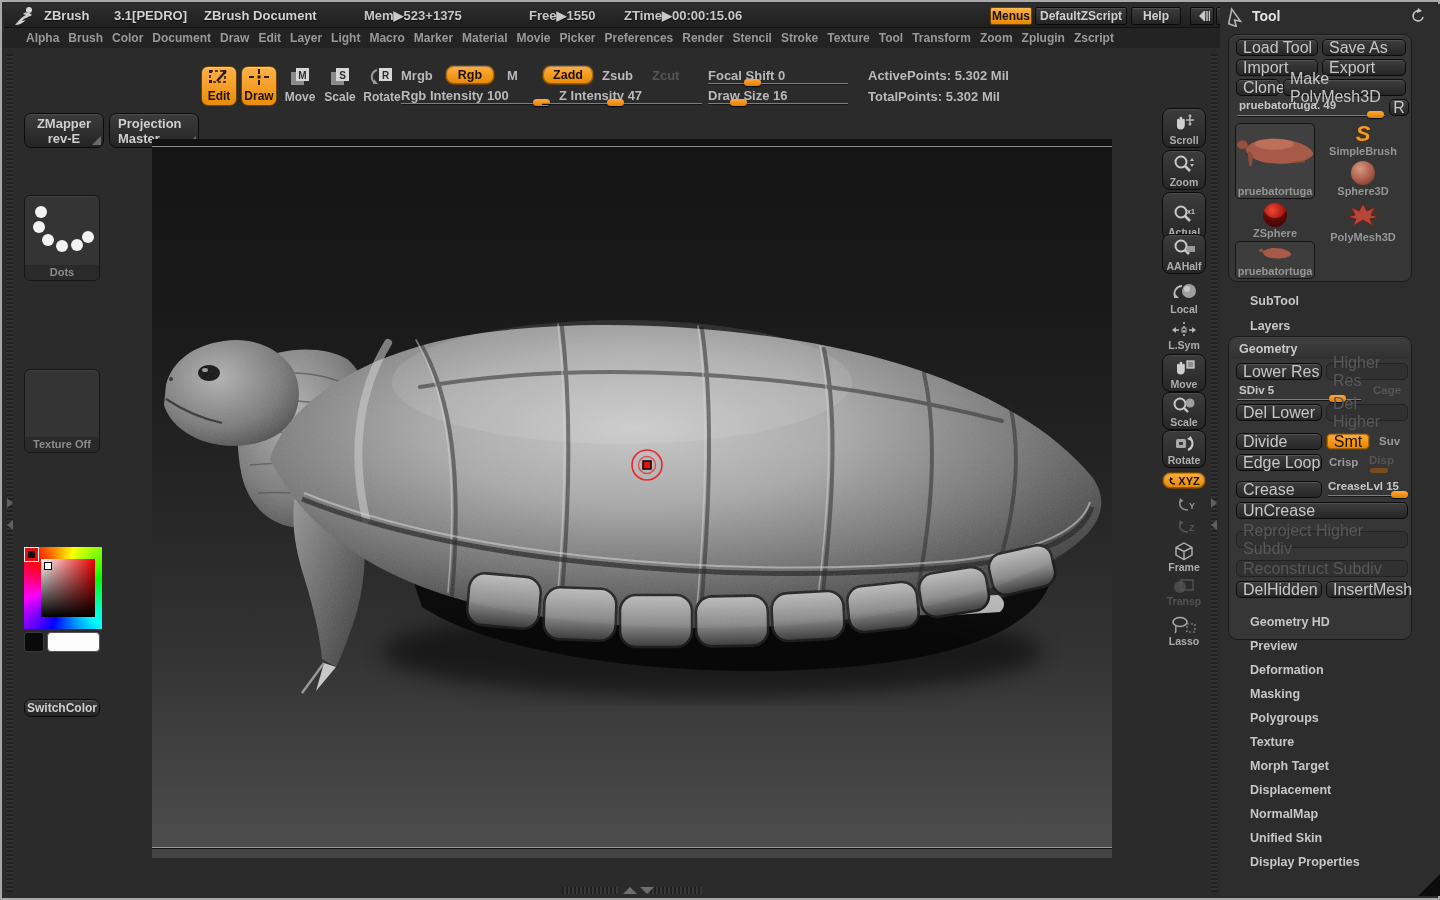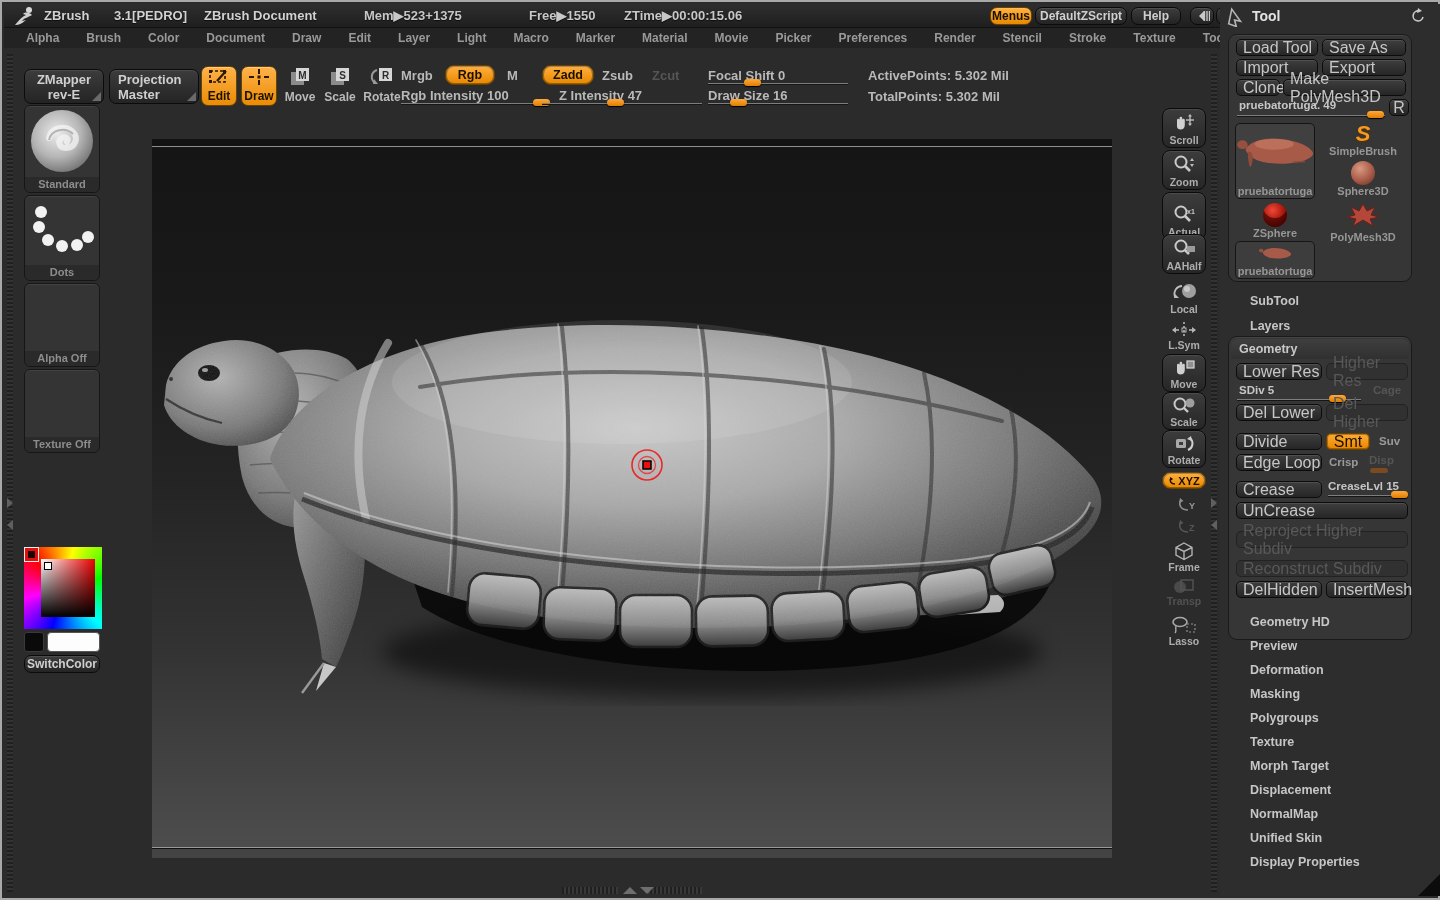--- a/index.html
+++ b/index.html
@@ -7,32 +7,32 @@
     font-family:"Liberation Sans", sans-serif; }
   .win { position:absolute; inset:0; border:2px solid #a9a9a9; background:#2b2b2b; }
   .abs { position:absolute; }
   .tshadow { text-shadow:0 1px 1px rgba(0,0,0,.65); }
 
   
   .titlebar { position:absolute; left:2px; right:2px; top:2px; height:24px;
     background:linear-gradient(#2e2e2e,#1f1f1f); border-bottom:1px solid #111;
     display:flex; align-items:center; color:#d2d2d2; font-weight:700; font-size:13px; }
   .menubar { position:absolute; left:2px; right:2px; top:26px; height:20px;
-    background:#232323; display:flex; align-items:center; gap:27px; padding-left:22px; }
+    background:#232323; display:flex; align-items:center; gap:9px; padding-left:22px; }
   .menu-item { color:#999; font-weight:700; font-size:12px; cursor:default; }
-  .hbtn { background:linear-gradient(#3d3d3d,#232323); border:1px solid #0a0a0a; border-radius:7px;
+  .hbtn { background:linear-gradient(#3d3d3d,#232323); border:1px solid #0a0a0a; border-radius:2px;
     box-shadow:inset 0 1px 0 rgba(255,255,255,.10); color:#cfcfcf; font-weight:700; font-size:12px;
     display:flex; align-items:center; justify-content:center; height:18px; }
   .hbtn.orange { background:linear-gradient(#ffb244,#e88a00); color:#181000; border-color:#6b4300; }
   .icbtn { width:24px; height:18px; }
 
   
   .bigbtn { background:linear-gradient(#3c3c3c,#242424); border:1px solid #0b0b0b; border-radius:7px;
     box-shadow:inset 0 1px 0 rgba(255,255,255,.09); color:#cfcfcf; font-weight:700; font-size:13px;
-    display:flex; flex-direction:column; align-items:center; justify-content:center; line-height:15px; }
+    display:flex; flex-direction:column; align-items:center; justify-content:center; line-height:15px;margin-top:44px; }
   .fold { position:absolute; right:2px; bottom:2px; width:0; height:0;
     border-left:9px solid transparent; border-bottom:9px solid #6a6a6a; }
   .modebtn { border-radius:7px; display:flex; flex-direction:column; align-items:center;
     justify-content:flex-end; padding-bottom:2px; font-weight:700; font-size:12px; }
   .modebtn.on { background:linear-gradient(#ffb24a,#ea8c05); border:1px solid #6b4300; color:#1c1200;
     box-shadow:inset 0 1px 0 rgba(255,255,255,.35); }
   .modebtn.off { color:#b9b9b9; }
   .lbl { color:#b9b9b9; font-weight:700; font-size:13px; }
   .lbl.dim { color:#555; }
   .track { position:absolute; height:1px; background:#7e7e7e; box-shadow:0 1px 0 #161616; }
@@ -265,47 +265,35 @@
     <span class="lbl abs" style="left:866px;top:20px"><span>ActivePoints:</span>&nbsp;<span>5.302 Mil</span></span>
     <span class="lbl abs" style="left:866px;top:41px"><span>TotalPoints:</span>&nbsp;<span>5.302 Mil</span></span>
   </div>
 
   <div class="abs" style="left:2px;top:46px;bottom:0;width:13px">
     <div class="vdots abs" style="left:3px;top:6px;bottom:6px"></div>
     <span class="tri" style="left:3px;top:450px;border-top:5px solid transparent;border-bottom:5px solid transparent;border-left:6px solid #606060"></span>
     <span class="tri" style="left:3px;top:472px;border-top:5px solid transparent;border-bottom:5px solid transparent;border-right:6px solid #606060"></span>
   </div>
 
-  <div class="thumb" style="top:103px;height:88px">
-    <div class="abs" style="left:6px;top:4px;width:62px;height:62px;border-radius:50%;background:radial-gradient(circle at 42% 38%, #ececec, #b5b5b5 45%, #6e6e6e 80%, #4c4c4c)">
-      <svg width="62" height="62" style="position:absolute;left:0;top:0">
-          <path d="M18 28 C20 18 34 14 42 22 C48 28 44 38 35 38 C28 38 26 31 31 28 C35 26 38 29 36 32" fill="none" stroke="#f4f4f4" stroke-width="6" stroke-linecap="round" opacity=".75"></path>
-          <path d="M18 30 C20 20 34 16 42 24" fill="none" stroke="#8c8c8c" stroke-width="2" opacity=".6"></path>
-        </svg>
-    </div>
-    <span class="tlabel">Standard</span>
-  </div>
 
   <div class="thumb" style="top:193px;height:86px">
     <svg width="74" height="68">
       <g fill="#f2f2f2">
           <circle cx="16" cy="16" r="6"></circle>
           <circle cx="14" cy="31" r="6"></circle>
           <circle cx="23" cy="44" r="6"></circle>
           <circle cx="37" cy="50" r="6"></circle>
           <circle cx="52" cy="49" r="6"></circle>
           <circle cx="63" cy="41" r="6"></circle>
         </g>
     </svg>
     <span class="tlabel">Dots</span>
   </div>
 
-  <div class="thumb" style="top:281px;height:84px">
-    <span class="tlabel">Alpha Off</span>
-  </div>
 
   <div class="thumb" style="top:367px;height:84px">
     <span class="tlabel">Texture Off</span>
   </div>
 
 
   <div class="abs" style="left:22px;top:545px;width:78px;height:82px;background:conic-gradient(from 315deg, #ff0000, #ffff00, #00ff00, #00ffff, #0000ff, #ff00ff, #ff0000)">
     <div class="abs" style="left:17px;top:12px;right:7px;bottom:12px;background:linear-gradient(to bottom, rgba(0,0,0,0), #000), linear-gradient(to right, #fff, #e00)"></div>
     <div class="abs" style="left:1px;top:1px;width:13px;height:13px;border:3px solid #e01010;background:#1a0404;outline:1px solid #eee"></div>
     <div class="abs" style="left:20px;top:15px;width:8px;height:8px;border:1.5px solid #000;background:#fff"></div>

